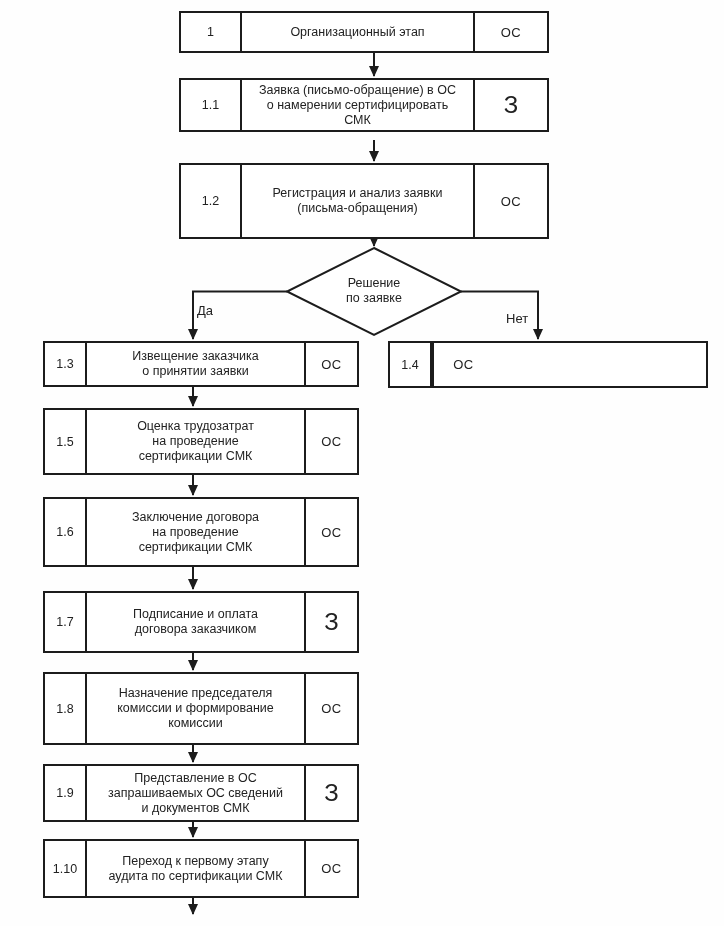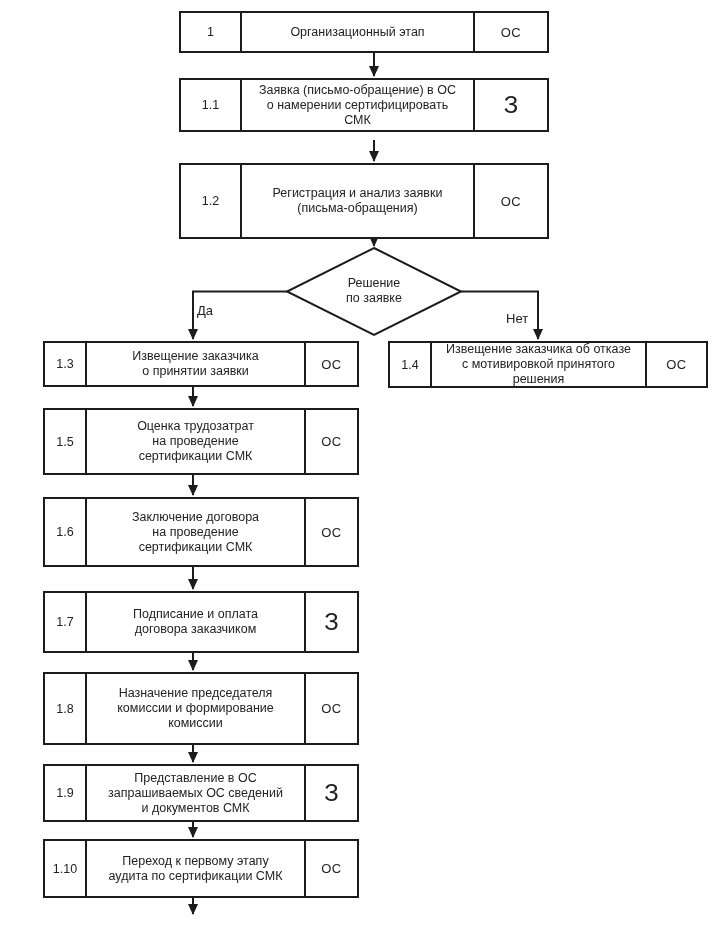--- a/index.html
+++ b/index.html
@@ -123,22 +123,20 @@
 
   <div class="box leftcol" style="left:43px; top:341px; width:316px; height:46px;">
     <div class="cell num">1.3</div>
     <div class="cell txt">Извещение заказчика
 о принятии заявки</div>
     <div class="cell exec">ОС</div>
   </div>
 
   <div class="box rightcol" style="left:388px; top:341px; width:320px; height:47px;">
     <div class="cell num">1.4</div>
-    <div class="cell txt">Извещение заказчика об отказе
-с мотивировкой принятого решения</div>
     <div class="cell exec">ОС</div>
   </div>
 
   <div class="box leftcol" style="left:43px; top:408px; width:316px; height:67px;">
     <div class="cell num">1.5</div>
     <div class="cell txt">Оценка трудозатрат
 на проведение
 сертификации СМК</div>
     <div class="cell exec">ОС</div>
   </div>

